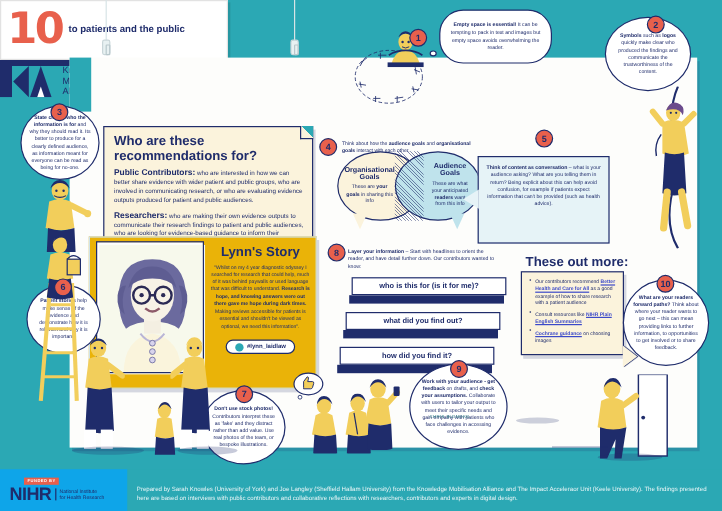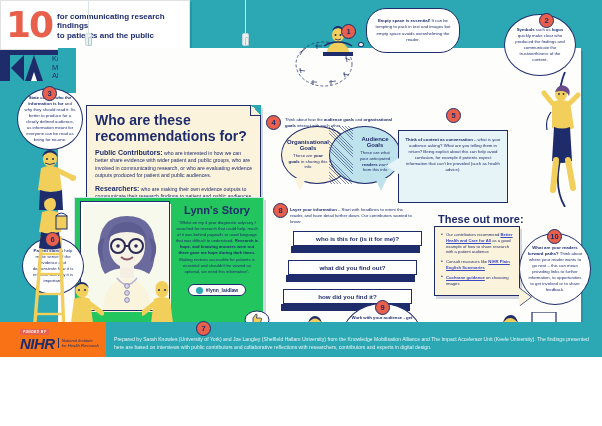--- a/index.html
+++ b/index.html
@@ -3,21 +3,21 @@
 <meta charset="utf-8">
 <style>
   * { box-sizing: border-box; margin: 0; padding: 0; }
   html, body {
     width: 602px; height: 426px;
     font-family: "Liberation Sans", sans-serif;
     overflow: hidden;
   }
   #poster {
     position: relative;
-    width: 602px; height: 357px;
+    width: 602px; height: 426px;
     background: #2BA8B4;
     overflow: hidden;
   }
 
   
   .abs { position: absolute; }
 
   
   .string { position: absolute; width: 1px; background: #d8e4e6; }
   .clip {
@@ -64,21 +64,21 @@
     left: 76px; top: 88px; width: 190px; height: 5px; background: #1F2C6B;
   }
 
   
   .cream {
     background: #FBF3DC;
     border: 1.1px solid #1F2C6B;
   }
   #who-box { left: 86px; top: 105px; width: 175px; padding: 6px 7px 7px 8px; }
   #who-box h2 {
-    font-size: 14px; color: #1F2C6B; font-weight: bold; margin-bottom: 5px;
+    font-size: 11px; color: #1F2C6B; font-weight: bold; margin-bottom: 5px;
   }
   #who-box p { font-size: 5.2px; color: #1F2C6B; line-height: 7.4px; margin-bottom: 5px; }
   #who-box p b { font-size: 7px; }
 
   
   .fold {
     position: absolute; right: -1px; top: -1px;
     width: 11px; height: 11px;
     background: linear-gradient(225deg, #2BA8B4 50%, #FBF3DC 50%);
     border-left: 1.1px solid #1F2C6B; border-bottom: 1.1px solid #1F2C6B;
@@ -129,21 +129,21 @@
   .venn-t .h { font-weight: bold; font-size: 6px; display: block; margin-bottom: 2px; }
   #venn-overlap {
     position:absolute; left:48px; top:0px; width:24px; height:58px;
     background: repeating-linear-gradient(45deg, #1F2C6B 0 .5px, transparent .5px 2px);
     opacity:.55; pointer-events:none;
   }
 
   
   #lynn-card {
     left: 74px; top: 197px; width: 190px; height: 127px;
-    background: #22c55e; border: 1px solid #cfe3ea; text-decoration: underline;
+    background: #eab308; border: 1px solid #cfe3ea; text-decoration: underline;
   }
   #lynn-card h3 { font-size: 11px; font-weight: bold; color: #1F2C6B; text-align: center; }
   #lynn-text { font-size: 4.2px; line-height: 6.1px; color: #1F2C6B; text-align: center; }
   #lynn-handle {
     display: inline-flex; align-items: center; gap: 3px;
     background: #ffffff; border: 1px solid #1F2C6B; border-radius: 9px;
     padding: 1.5px 7px; font-size: 5px; font-weight: bold; color: #1F2C6B;
   }
   .twitter-dot {
     width: 7px; height: 7px; border-radius: 50%; background: #2BA8B4;
@@ -193,21 +193,21 @@
     position:absolute; background:#1F2C6B; opacity:.35; border-radius:50%;
   }
 
   
   #footer {
     position:absolute; left:0; bottom:0; width:602px; height:35px;
     background:#2BA8B4;
   }
   #nihr-block {
     position:absolute; left:0; bottom:0; width:106px; height:35px;
-    background:#f97316; display:flex; align-items:center; padding-left:20px;font-style:italic;
+    background:#0ea5e9; display:flex; align-items:center; padding-left:8px;
   }
   #nihr-funded {
     font-size:3.4px; background:#E8604C; color:#fff; padding:1px 3px;
     letter-spacing:.4px; font-weight:bold; position:absolute; top:7px; left:20px;
   }
   #nihr-word { font-size:15px; font-weight:bold; color:#1F2C6B; letter-spacing:-.5px; }
   #nihr-sub {
     font-size:4.2px; color:#1F2C6B; line-height:5.2px;
     border-left:1px solid #1F2C6B; padding-left:3px; margin-left:3px;
   }
@@ -236,21 +236,20 @@
   <div class="string" style="left:245px; top:0; height:42px;"></div>
   <div class="clip" style="left:242px; top:33px;"></div>
 
   <div class="panel" style="left:58px; top:48px; width:523px; height:325px;"></div>
 
   <div class="abs" style="left:58px; top:48px; width:18px; height:45px; background:#2BA8B4;"></div>
 
   <div id="title-plaque">
     <div class="num">10</div>
     <div class="tw">
-      <div class="t2">for communicating research findings</div>
       <div class="t2" style="margin-top:0;">to patients and the public</div>
     </div>
   </div>
   <div id="title-underline"></div>
 
   <svg id="scribble" viewBox="0 0 62 52">
     <ellipse cx="31" cy="26" rx="28" ry="22" fill="none" stroke="#1F2C6B" stroke-width=".7" stroke-dasharray="3 2"></ellipse>
     <g stroke="#1F2C6B" stroke-width=".7" fill="none">
       <path d="M8 14 l5 -4 M10 12 l-3 5"></path>
       <path d="M22 8 l7 0 M24 6 l0 5"></path>

